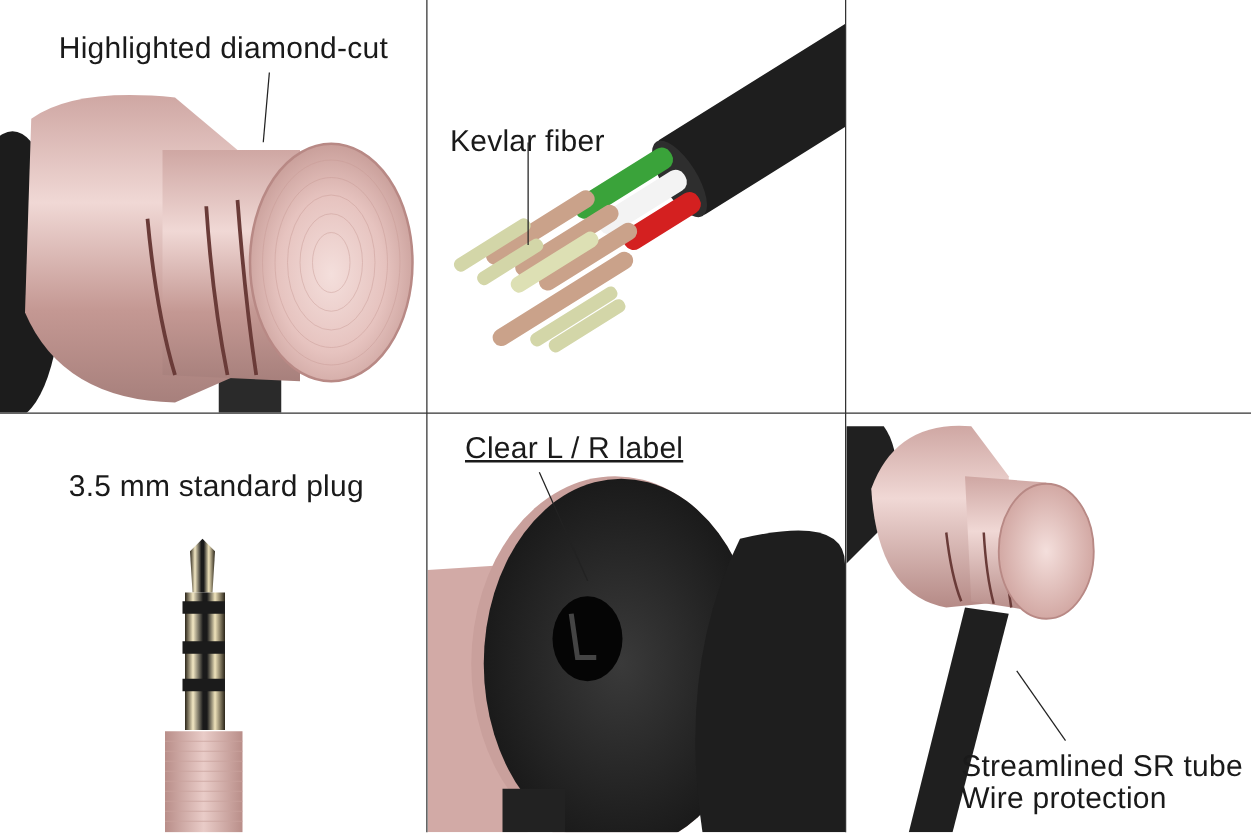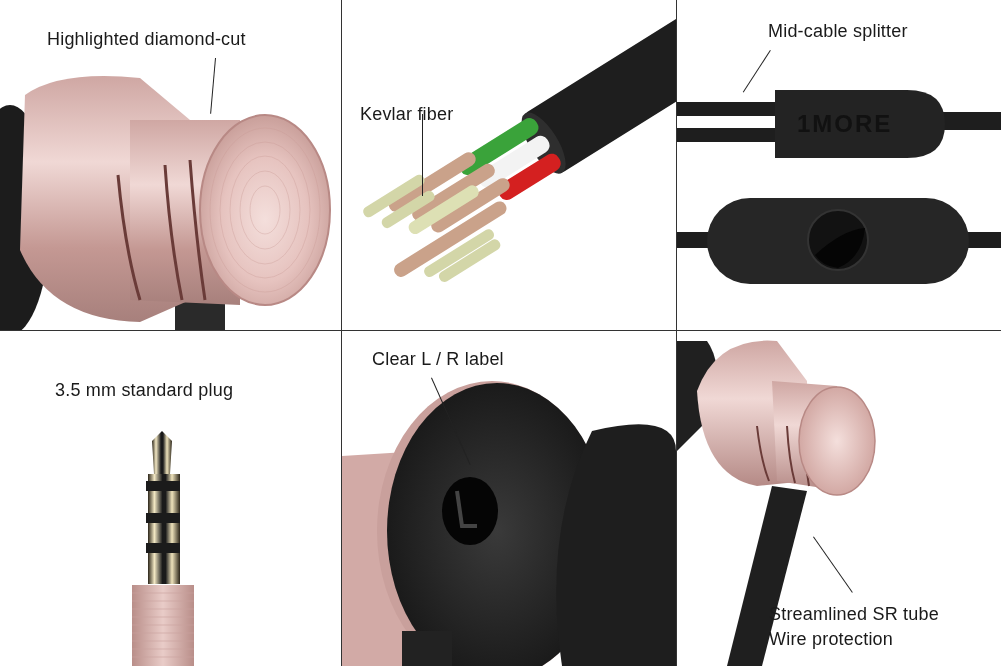--- a/index.html
+++ b/index.html
@@ -1,21 +1,21 @@
 <!DOCTYPE html>
 <html><head>
 <meta charset="utf-8">
 <style>
   html,body{margin:0;padding:0;background:#fff;}
   body{width:1001px;height:666px;overflow:hidden;position:relative;font-family:"Liberation Sans",sans-serif;}
   .grid{position:absolute;inset:0;}
   .cell{position:absolute;overflow:hidden;background:#fff;}
   .vline{position:absolute;top:0;width:1px;height:666px;background:#333;}
   .hline{position:absolute;left:0;width:1001px;height:1px;background:#333;}
-  .label{position:absolute;color:#1a1a1a;font-size:18px;line-height:26px;white-space:nowrap;font-weight:300;letter-spacing:0.2px;}
+  .label{position:absolute;color:#1a1a1a;font-size:24px;line-height:26px;white-space:nowrap;font-weight:300;letter-spacing:0.2px;}
   .leader{position:absolute;background:#222;width:1px;transform-origin:top left;}
   svg{position:absolute;display:block;}
 </style>
 </head>
 <body>
 
 <div class="grid">
 
   <div class="cell" style="left:0;top:0;width:341px;height:330px;">
     <svg width="341" height="330" viewBox="0 0 341 330">
@@ -68,36 +68,20 @@
         <rect x="25" y="124" width="60" height="11" rx="5" fill="#d3d6a8"></rect>
         <rect x="45" y="142" width="80" height="13" rx="6" fill="#dde0b4"></rect>
         <rect x="35" y="188" width="80" height="11" rx="5" fill="#d3d6a8"></rect>
         <rect x="45" y="200" width="70" height="11" rx="5" fill="#d3d6a8"></rect>
       </g>
     </svg>
     <div class="label" style="left:18px;top:101px;">Kevlar fiber</div>
     <div class="leader" style="left:80px;top:114px;height:82px;"></div>
   </div>
 
-  <div class="cell" style="left:677px;top:0;width:324px;height:330px;">
-    <svg width="324" height="330" viewBox="0 0 324 330">
-      <rect x="0" y="102" width="110" height="14" fill="#1e1e1e"></rect>
-      <rect x="0" y="128" width="110" height="14" fill="#1e1e1e"></rect>
-      <rect x="250" y="112" width="74" height="18" fill="#1e1e1e"></rect>
-      <path d="M98 90 L230 90 Q268 90 268 124 Q268 158 230 158 L98 158 Z" fill="#232323"></path>
-      <text x="120" y="132" fill="#111" font-size="24" font-family="Liberation Sans, sans-serif" font-weight="bold" letter-spacing="2">1MORE</text>
-      <rect x="0" y="232" width="40" height="16" fill="#1e1e1e"></rect>
-      <rect x="280" y="232" width="44" height="16" fill="#1e1e1e"></rect>
-      <rect x="30" y="198" width="262" height="86" rx="43" fill="#262626"></rect>
-      <circle cx="161" cy="240" r="30" fill="#121212" stroke="#333" stroke-width="2"></circle>
-      <path d="M138 255 Q165 230 188 228 Q185 258 161 268 Q145 266 138 255 Z" fill="#050505"></path>
-    </svg>
-    <div class="label" style="left:91px;top:18px;">Mid-cable splitter</div>
-    <div class="leader" style="left:93px;top:50px;height:50px;transform:rotate(33deg);"></div>
-  </div>
 
   <div class="cell" style="left:0;top:331px;width:341px;height:335px;text-align:center;">
     <svg width="341" height="335" viewBox="0 0 341 335">
       <defs>
         <linearGradient id="gold" x1="0" y1="0" x2="1" y2="0">
           <stop offset="0" stop-color="#2a2418"></stop>
           <stop offset="0.2" stop-color="#f3e8c4"></stop>
           <stop offset="0.45" stop-color="#1a1a1a"></stop>
           <stop offset="0.55" stop-color="#1a1a1a"></stop>
           <stop offset="0.75" stop-color="#efe3bb"></stop>
@@ -139,21 +123,21 @@
         </radialGradient>
       </defs>
       <path d="M0 125 L80 120 L80 335 L0 335 Z" fill="#d2aaa6"></path>
       <ellipse cx="150" cy="200" rx="115" ry="150" fill="#c9a09c"></ellipse>
       <ellipse cx="155" cy="200" rx="110" ry="148" fill="url(#tip)"></ellipse>
       <path d="M250 100 Q334 80 334 120 L334 335 L220 335 Q200 200 250 100 Z" fill="#1e1e1e"></path>
       <ellipse cx="128" cy="180" rx="28" ry="34" fill="#050505"></ellipse>
       <path d="M115 160 L120 195 L135 195" stroke="#444" stroke-width="4" fill="none"></path>
       <rect x="60" y="300" width="50" height="35" fill="#222"></rect>
     </svg>
-    <div class="label" style="left:30px;top:15px;">Clear L / R label</div>
+    <div class="label" style="left:30px;top:15px;text-decoration:underline;">Clear L / R label</div>
     <div class="leader" style="left:89px;top:47px;height:95px;transform:rotate(-24deg);"></div>
   </div>
 
   <div class="cell" style="left:677px;top:331px;width:324px;height:335px;">
     <svg width="324" height="335" viewBox="0 0 324 335">
       <defs>
         <linearGradient id="rg6" x1="0" y1="0" x2="0" y2="1">
           <stop offset="0" stop-color="#cfa7a3"></stop>
           <stop offset="0.4" stop-color="#f0d8d5"></stop>
           <stop offset="1" stop-color="#b58a86"></stop>

